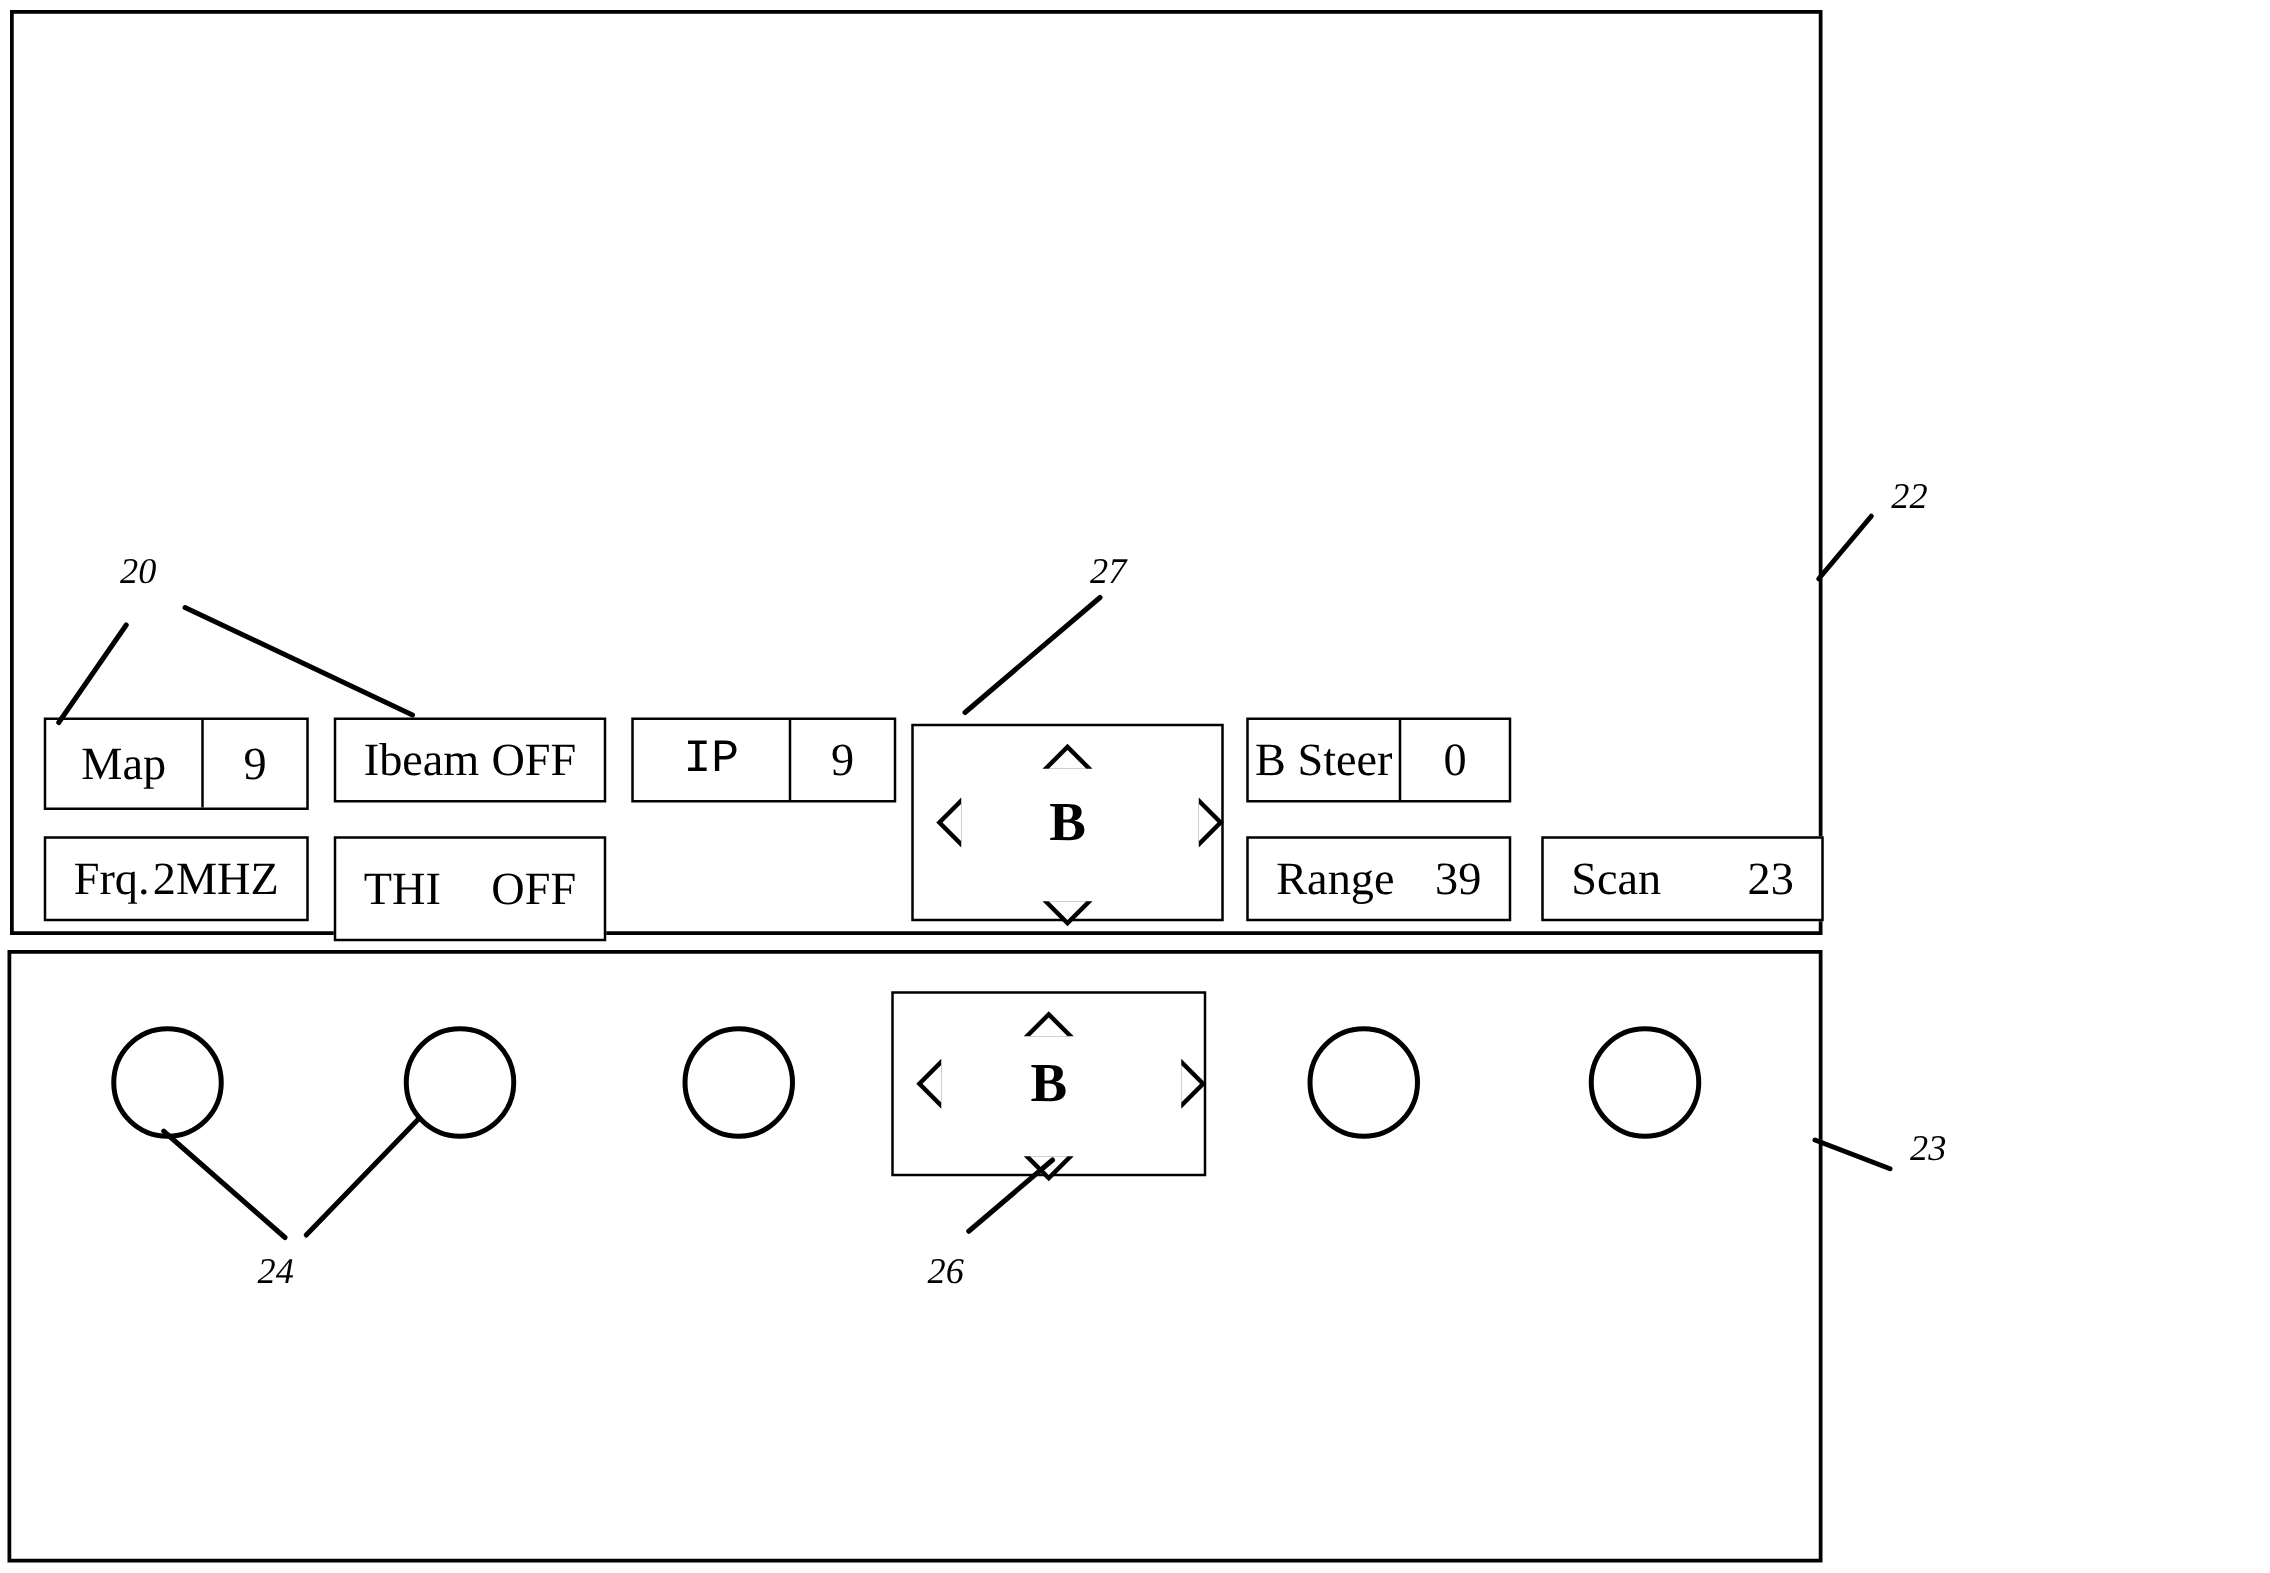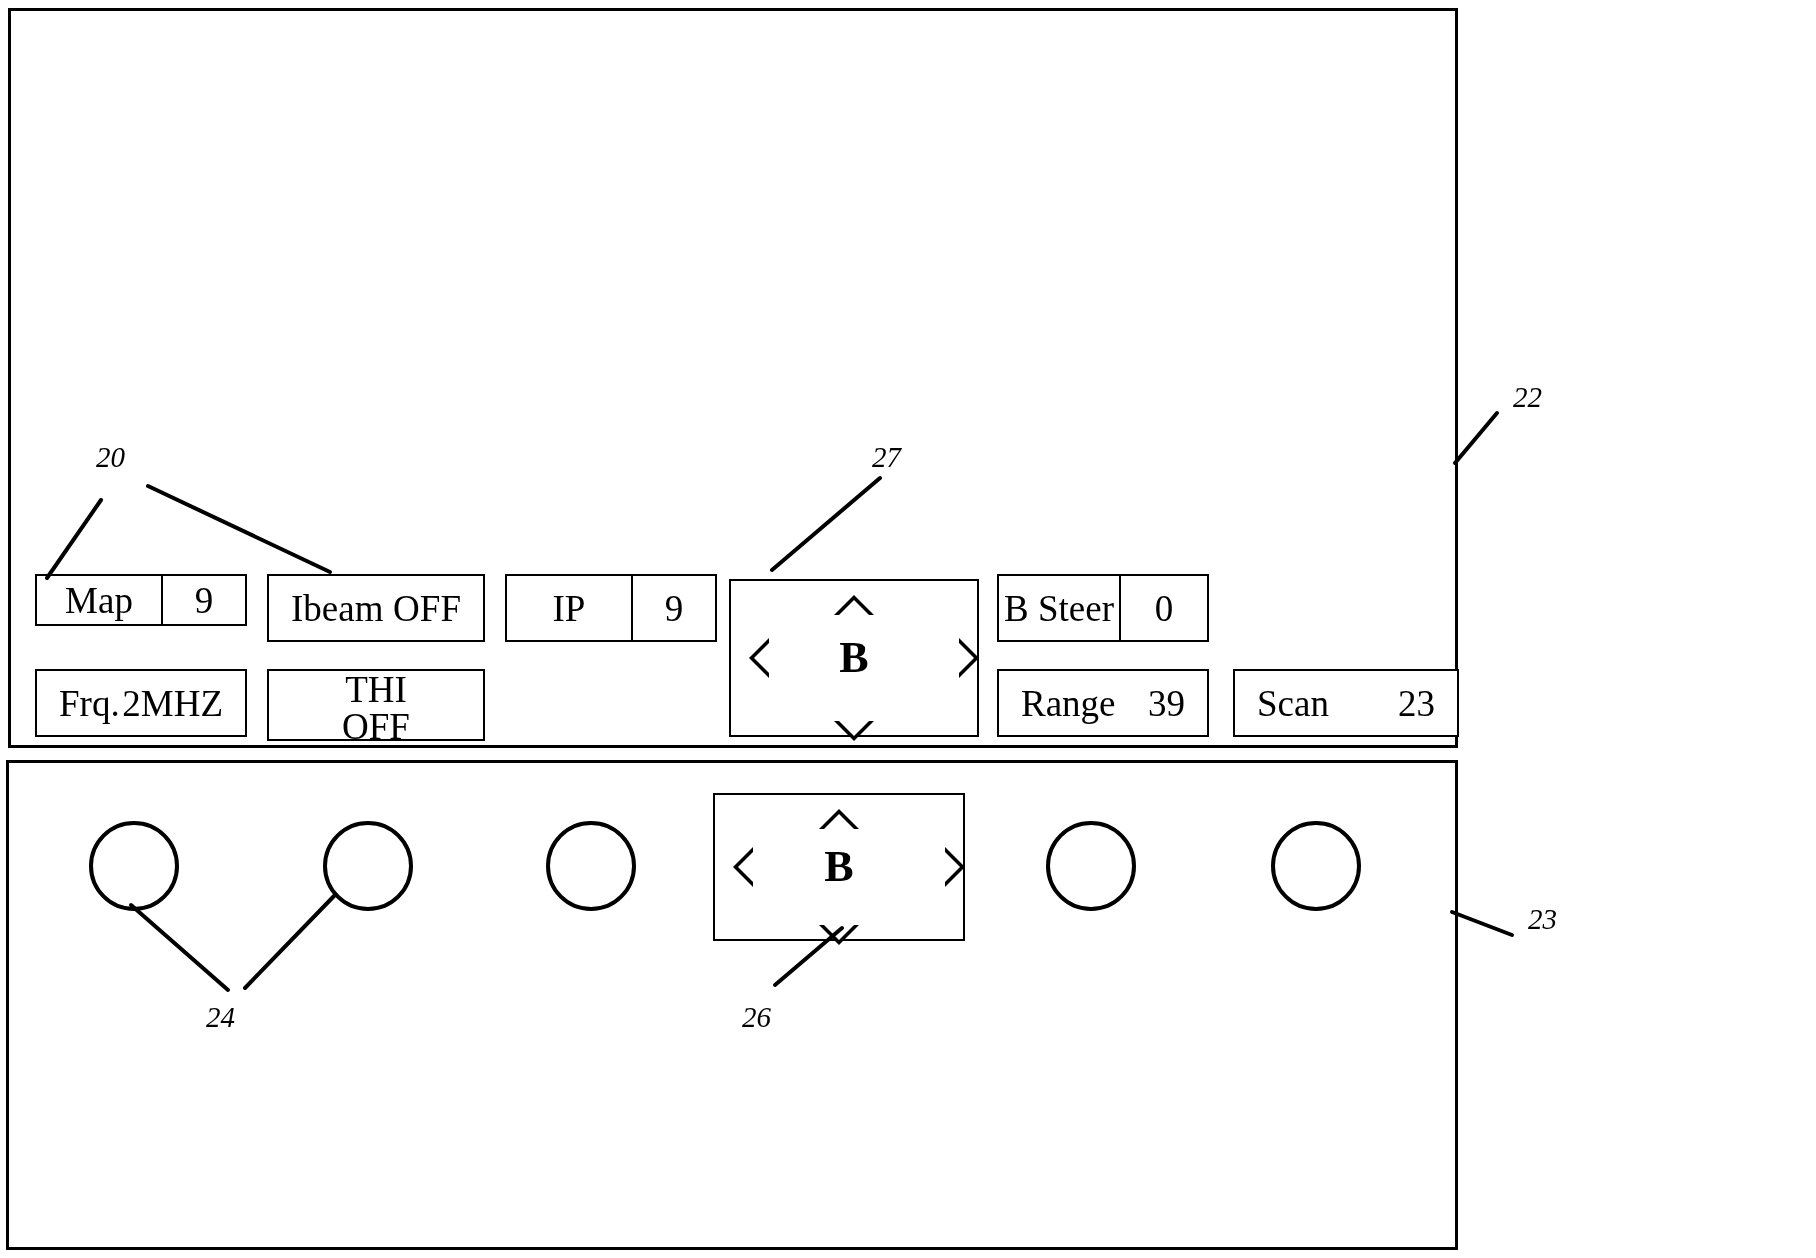--- a/index.html
+++ b/index.html
@@ -26,31 +26,31 @@
   .btn.split .cell-l{flex:0 0 auto;display:flex;align-items:center;justify-content:center;
                      height:100%;border-right:2.5px solid #000;box-sizing:border-box;}
   .btn.split .cell-r{flex:1 1 auto;display:flex;align-items:center;justify-content:center;
                      height:100%;box-sizing:border-box;}
 
   
   .btn.spread{justify-content:space-between;padding:0 22px;}
   .btn.spread.center{}
 
   
-  #b-map       {left:0px;   top:0px;   width:212px; height:52px;}
+  #b-map       {left:0px;   top:0px;   width:212px; height:74px;}
   #b-map .cell-l{width:126px;}
   #b-ibeam     {left:232px; top:0px;   width:218px; height:68px;}
   #b-ip        {left:470px; top:0px;   width:212px; height:68px;}
-  #b-ip .cell-l{width:126px;}
+  #b-ip .cell-l{width:126px;font-family:Liberation Mono, monospace;}
   #b-bsteer    {left:962px; top:0px;   width:212px; height:68px;}
   #b-bsteer .cell-l{width:122px;}
   #b-fov       {left:1198px;top:0px;   width:226px; height:68px;}
 
   #b-frq       {left:0px;   top:95px;  width:212px; height:68px;}
-  #b-thi       {left:232px; top:95px;  width:218px; height:72px;flex-direction:column;}
+  #b-thi       {left:232px; top:95px;  width:218px; height:84px;}
   #b-focus     {left:470px; top:95px;  width:212px; height:68px;}
   #b-range     {left:962px; top:95px;  width:212px; height:68px;}
   #b-scan      {left:1198px;top:95px;  width:226px; height:68px;}
 
   
   .dpad{position:absolute;border:2.5px solid #000;box-sizing:border-box;background:#fff;}
   #dpad-top{left:694px;top:5px;width:250px;height:158px;}
   #dpad-bottom{left:704px;top:30px;width:252px;height:148px;}
 
   .dpad .bchar{position:absolute;left:50%;top:50%;transform:translate(-50%,-50%);

